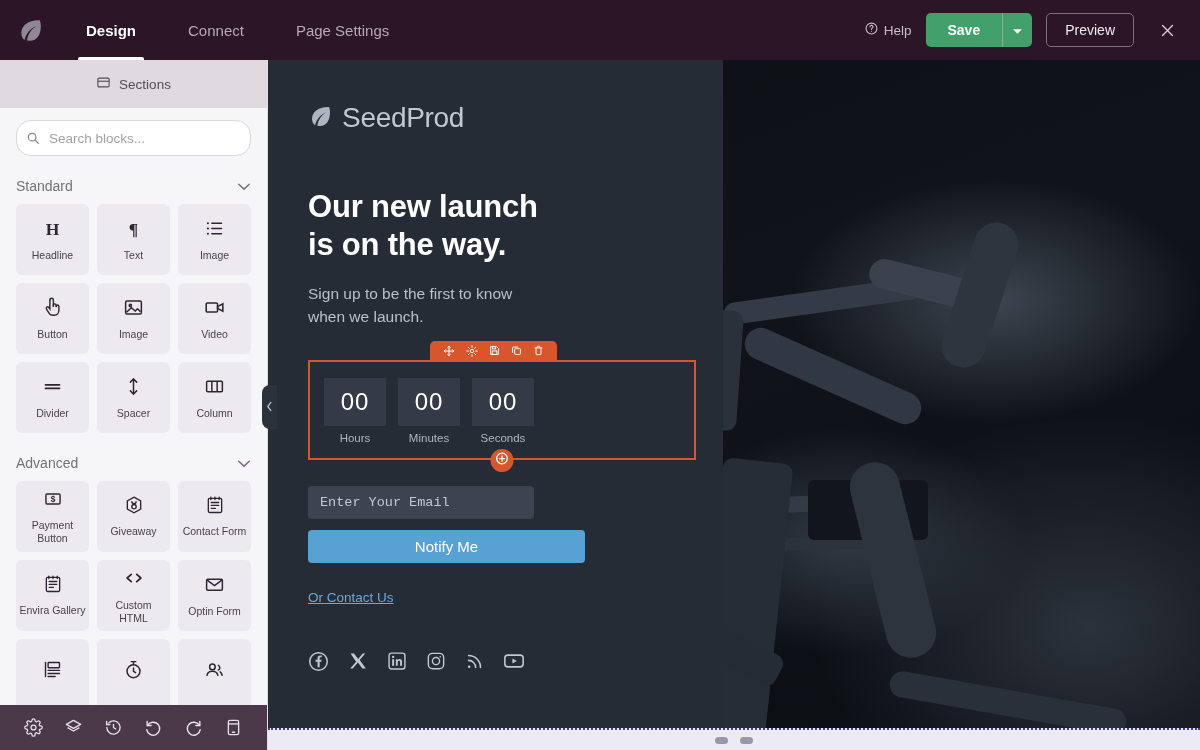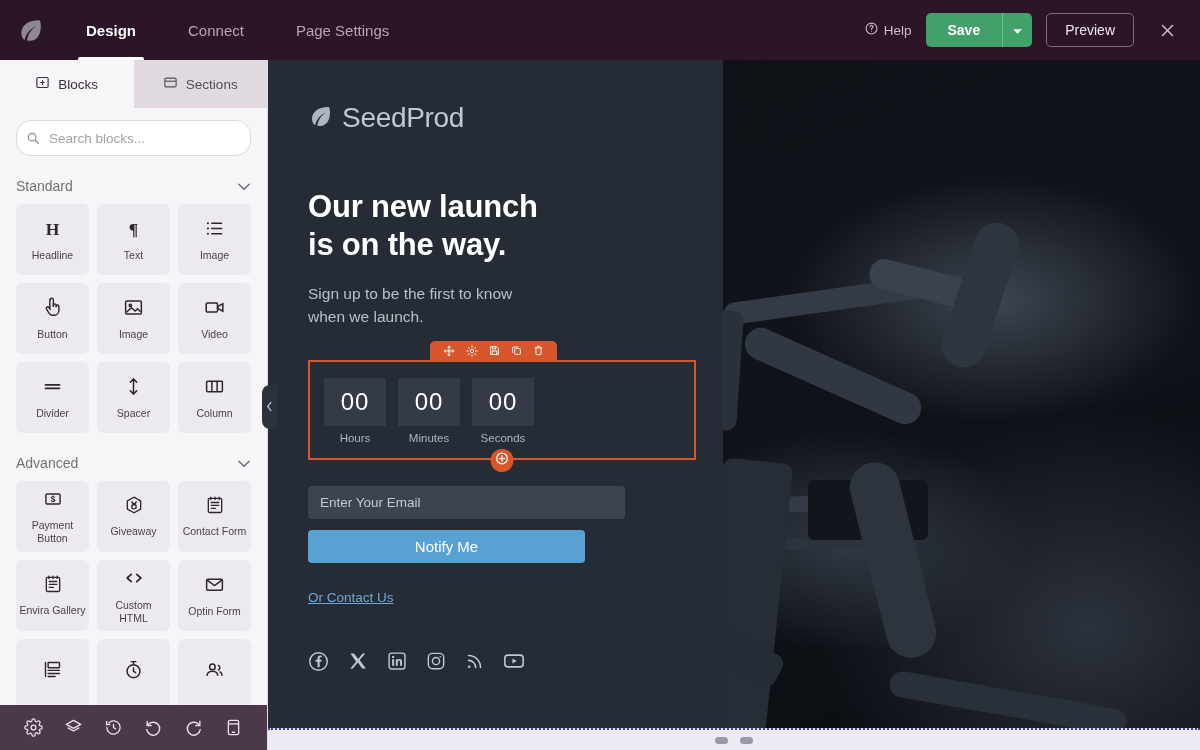--- a/index.html
+++ b/index.html
@@ -182,23 +182,23 @@
   }
   .cd-unit { font-size: 11.5px; color: #aeb5c0; }
   .cd-add {
     position: absolute; left: 50%; bottom: -12px; transform: translateX(-50%);
     width: 23px; height: 23px; border-radius: 50%; background: #d7562c;
     display: flex; align-items: center; justify-content: center; cursor: pointer;
     z-index: 9;
   }
 
   .email-input {
-    margin-top: 26px; width: 317px; height: 33px; background: #3d4450;
+    margin-top: 26px; width: 226px; height: 33px; background: #3d4450;
     border: none; border-radius: 4px; padding: 4px 12px; color: #ffffff;
-    font-size: 13.5px; font-family: Liberation Sans, sans-serif;
+    font-size: 13.5px; font-family: Liberation Mono, monospace;
   }
   .email-input::placeholder { color: #c3c9d2; }
   .notify-btn {
     margin-top: 11px; width: 277px; height: 33px; background: #57a2d2;
     border: none; border-radius: 4px; color: #fff; font-size: 15px;
     cursor: pointer; font-family: "Liberation Sans", sans-serif;
     display: flex; align-items: center; justify-content: center;
   }
   .contact-link {
     display: inline-block; margin-top: 27px; color: #6fa8d8; font-size: 13.5px;
@@ -271,29 +271,20 @@
         <svg width="17" height="17" viewBox="0 0 24 24" stroke="#d8ccd5" stroke-width="1.9" stroke-linecap="round">
           <path d="M5 5 L19 19 M19 5 L5 19"></path>
         </svg>
       </div>
     </div>
   </div>
 
   <div class="sidebar">
 
     <div class="side-tabs">
-      <div class="side-tab">
-        <span>
-          <svg width="15" height="15" viewBox="0 0 24 24" fill="none" stroke="#3c2f3b" stroke-width="1.8">
-            <rect x="3" y="4" width="18" height="16" rx="2"></rect>
-            <path d="M12 9v6M9 12h6" stroke-linecap="round"></path>
-          </svg>
-        </span>
-        <span>Blocks</span>
-      </div>
       <div class="side-tab inactive">
         <span>
           <svg width="15" height="15" viewBox="0 0 24 24" fill="none" stroke="#564b56" stroke-width="1.8">
             <rect x="3" y="5" width="18" height="14" rx="2"></rect>
             <path d="M3 10h18"></path>
           </svg>
         </span>
         <span>Sections</span>
       </div>
     </div>

